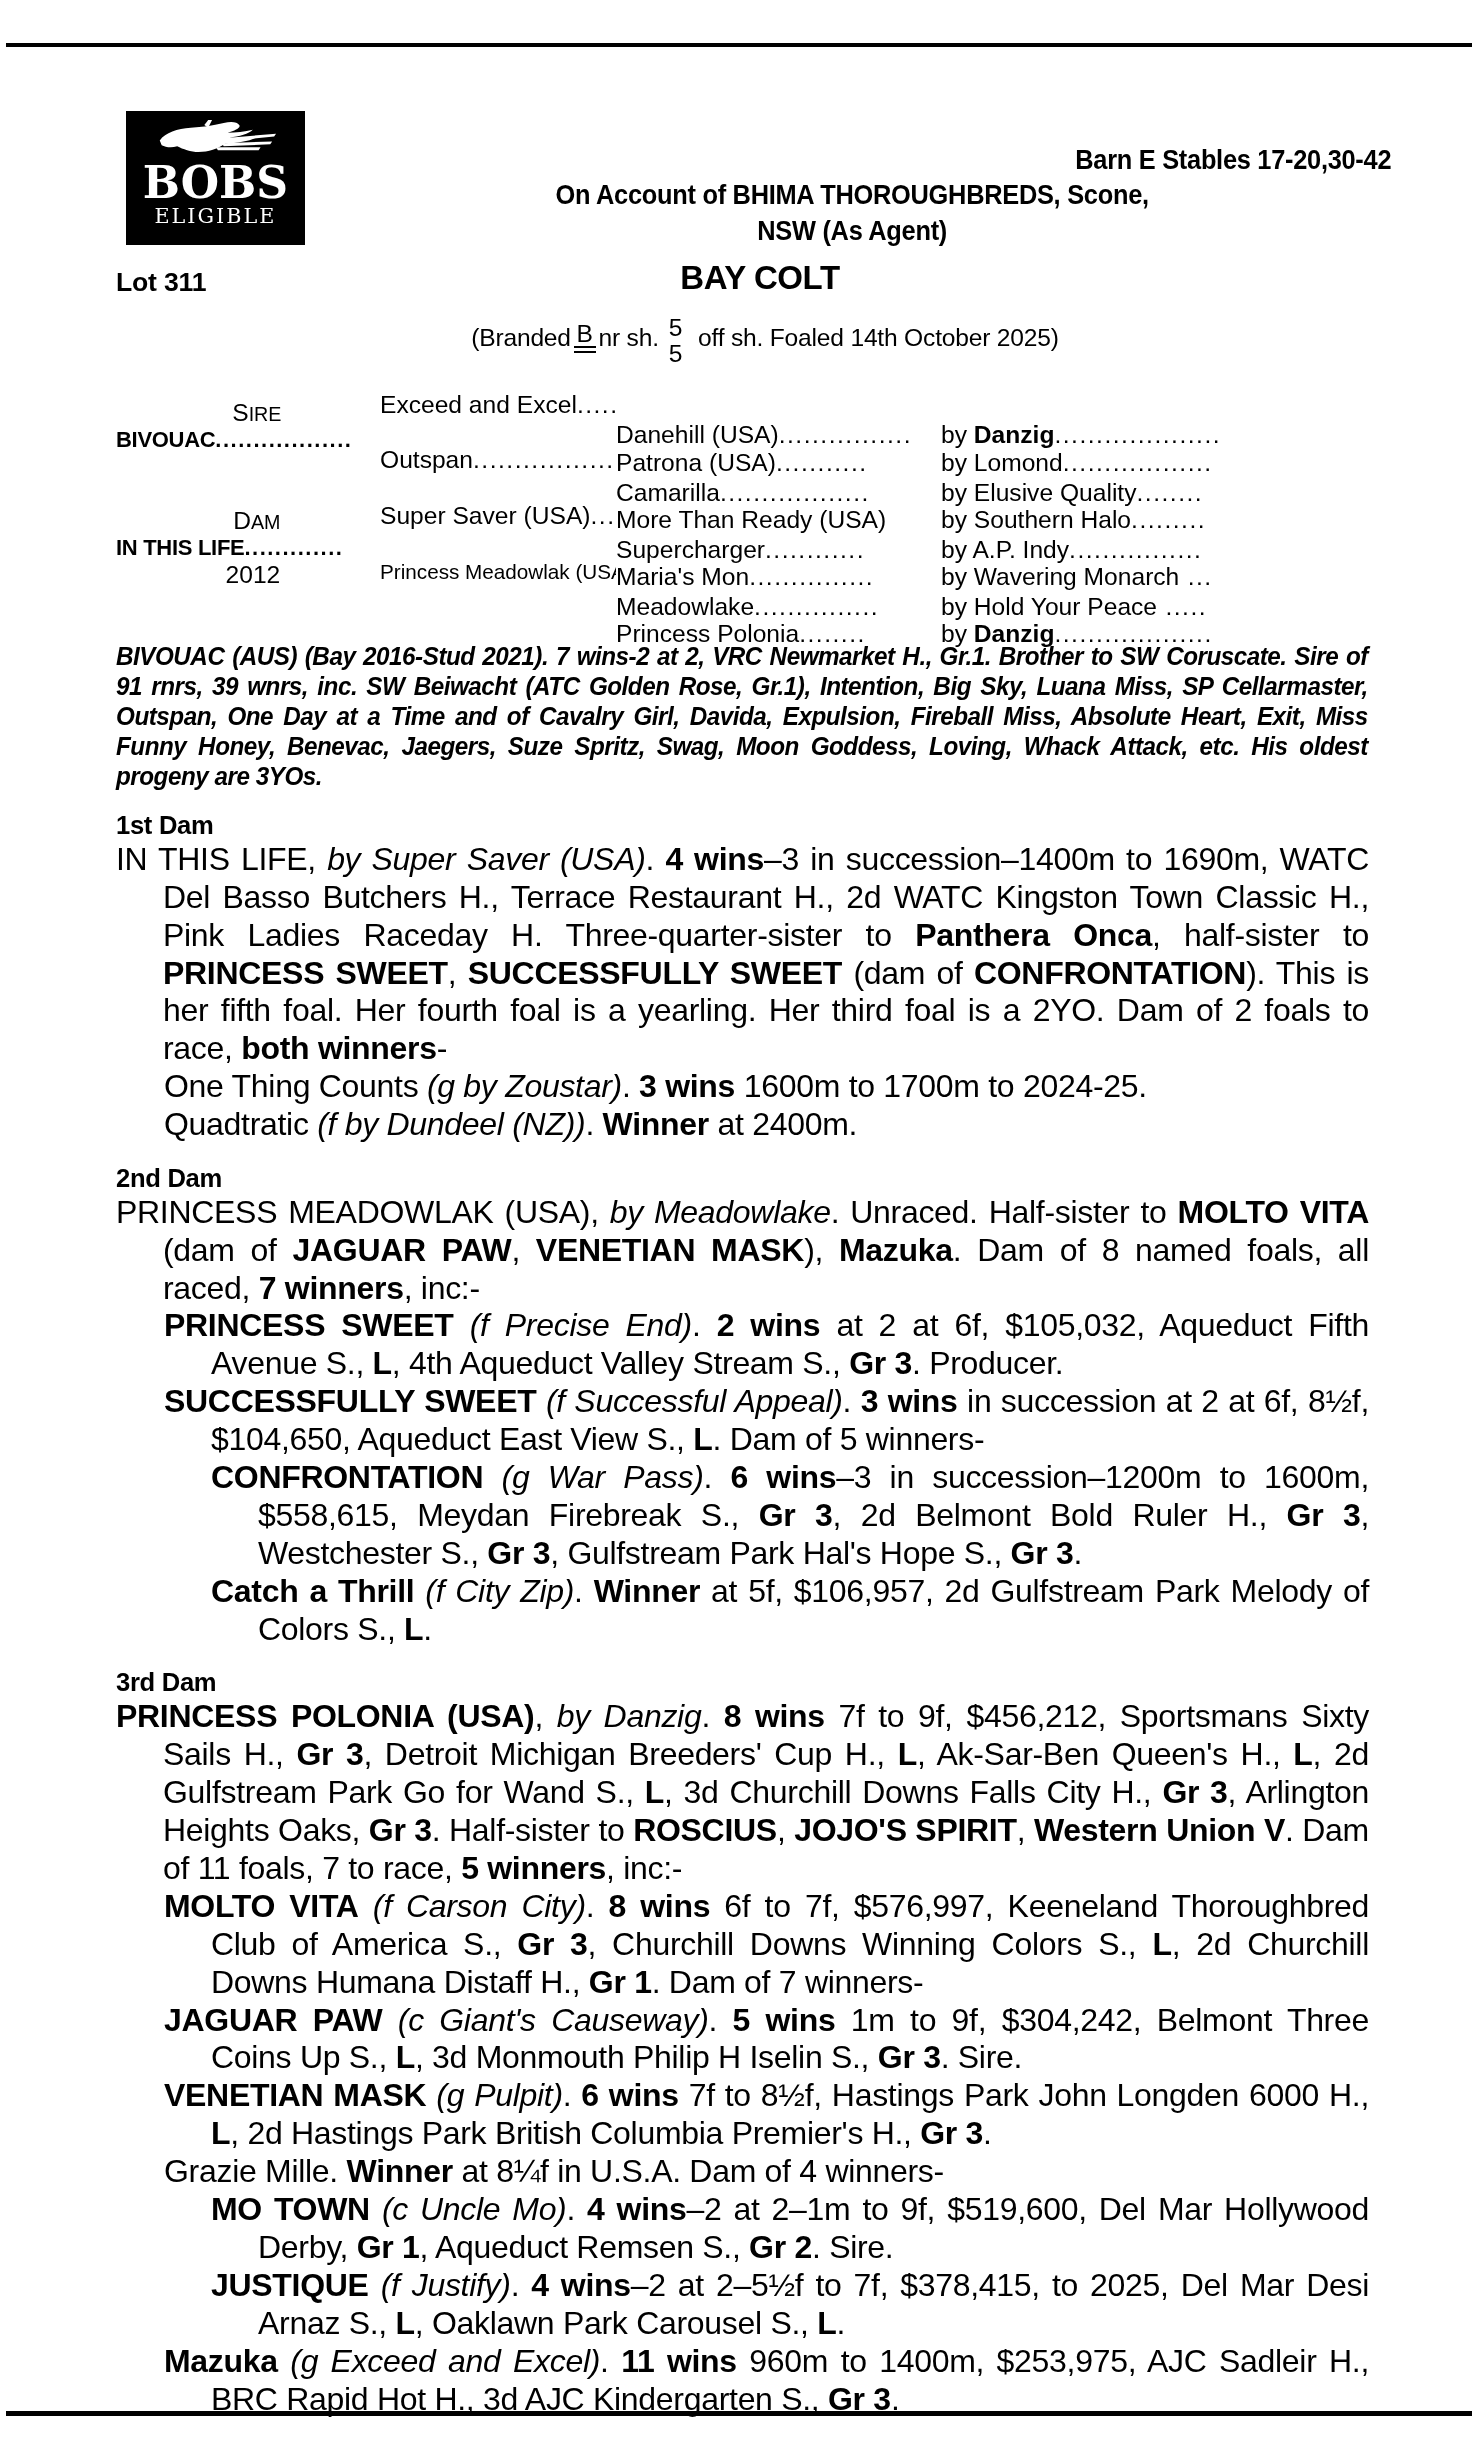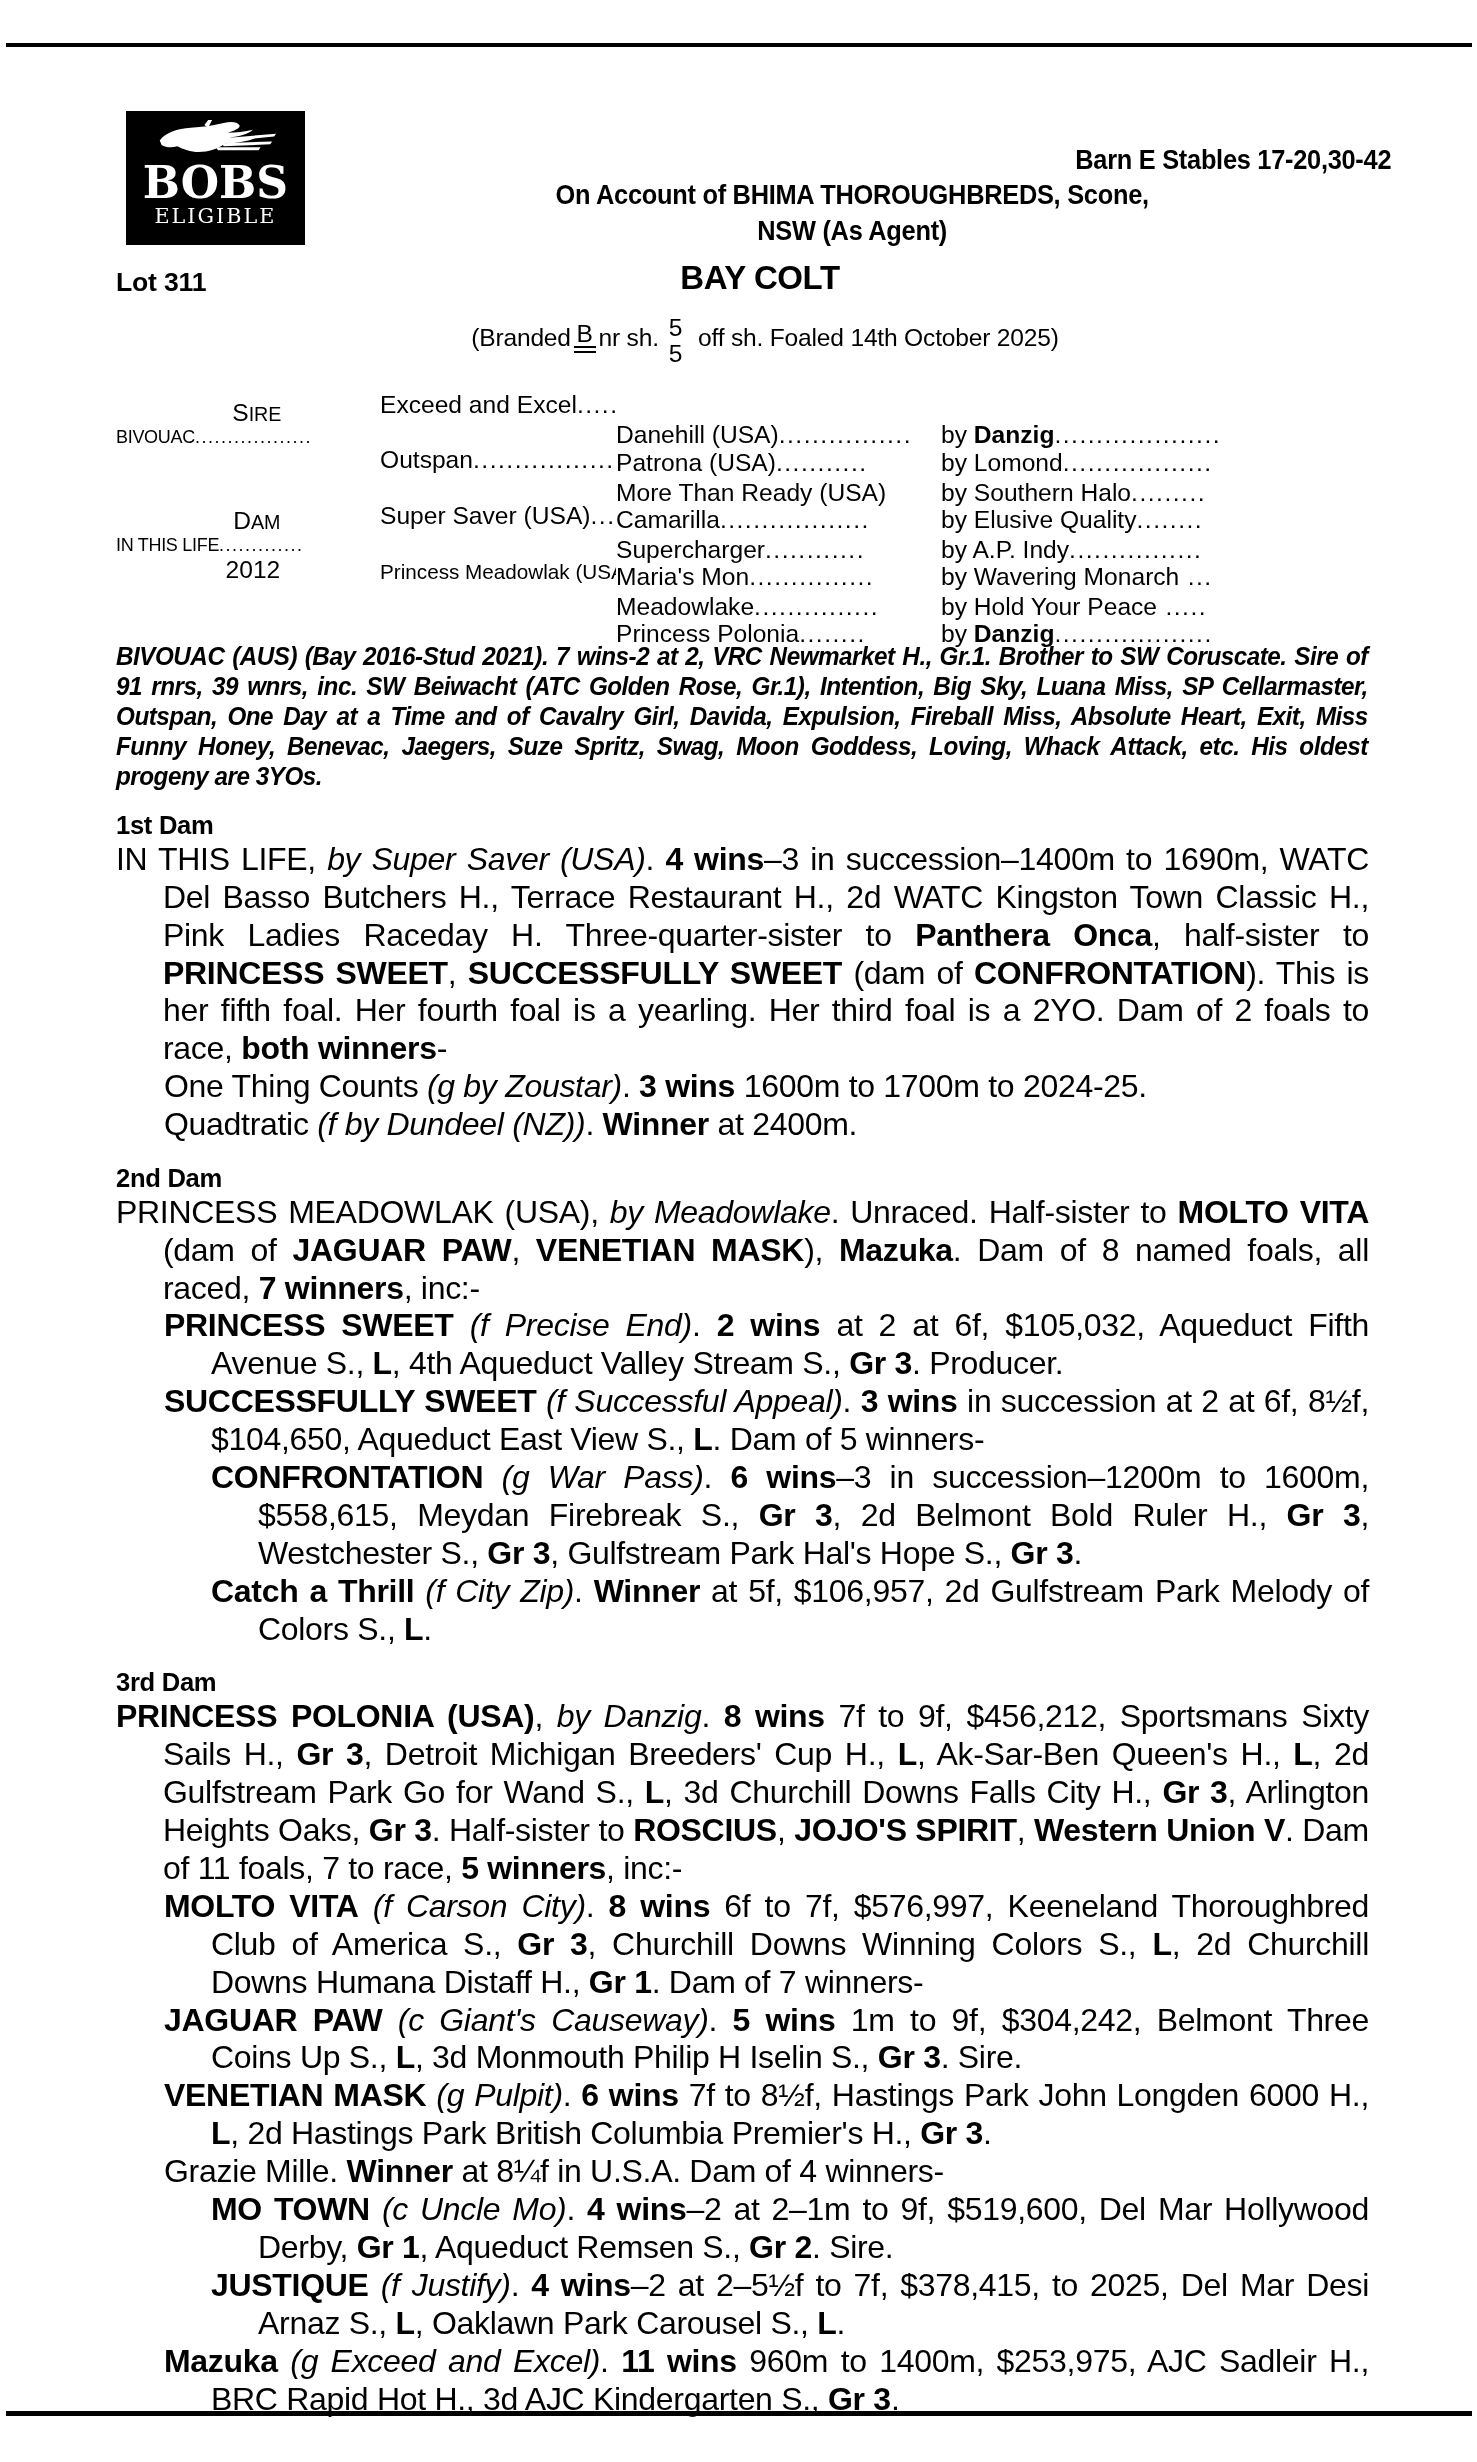--- a/index.html
+++ b/index.html
@@ -173,22 +173,22 @@
     width: 264px;
     height: 246px;
   }
   .ped-label {
     font-size: 19.7px;
     text-align: center;
     padding-left: 17.7px;
   }
   .ped-label .cap1 { font-size: 24.6px; }
   .ped-name {
-    font-weight: 400;
-    font-size: 18px;
+    font-weight: 700;
+    font-size: 22px;
     white-space: nowrap;
     letter-spacing: -0.3px;
   }
   .ped-year {
     font-size: 24.6px;
     text-align: center;
     padding-left: 9.9px;
   }
   .sire-grp { position: absolute; top: 17.7px; left: 0; width: 100%; }
   .dam-grp  { position: absolute; top: 126px; left: 0; width: 100%; }
@@ -340,26 +340,26 @@
         <div class="g3row">
           <span class="nm"><span>Danehill (USA)</span><span class="dots">................</span></span>
           <span class="by"><span>by </span><b>Danzig</b><span class="dots">....................</span></span>
         </div>
         <div class="g3row">
           <span class="nm"><span>Patrona (USA)</span><span class="dots">...........</span></span>
           <span class="by"><span>by </span><span>Lomond</span><span class="dots">..................</span></span>
         </div>
         <div class="g3sp"></div>
         <div class="g3row">
+          <span class="nm"><span>Camarilla</span><span class="dots">..................</span></span>
+          <span class="by"><span>by </span><span>Elusive Quality</span><span class="dots">........</span></span>
+        </div>
+        <div class="g3row">
           <span class="nm"><span>More Than Ready (USA)</span><span class="dots"></span></span>
           <span class="by"><span>by </span><span>Southern Halo</span><span class="dots">.........</span></span>
-        </div>
-        <div class="g3row">
-          <span class="nm"><span>Camarilla</span><span class="dots">..................</span></span>
-          <span class="by"><span>by </span><span>Elusive Quality</span><span class="dots">........</span></span>
         </div>
         <div class="g3sp"></div>
         <div class="g3row">
           <span class="nm"><span>Supercharger</span><span class="dots">............</span></span>
           <span class="by"><span>by </span><span>A.P. Indy</span><span class="dots">................</span></span>
         </div>
         <div class="g3row">
           <span class="nm"><span>Maria's Mon</span><span class="dots">...............</span></span>
           <span class="by"><span>by </span><span>Wavering Monarch</span><span class="dots"> ...</span></span>
         </div>

